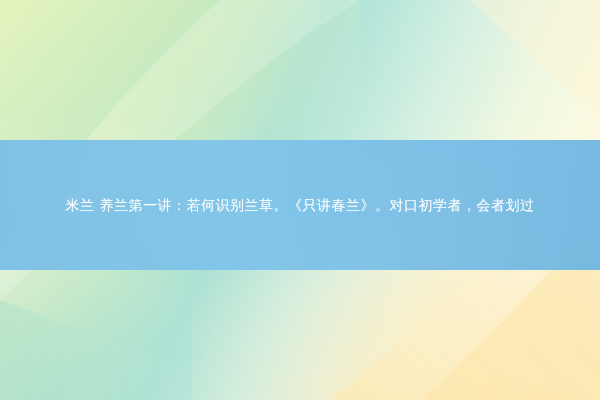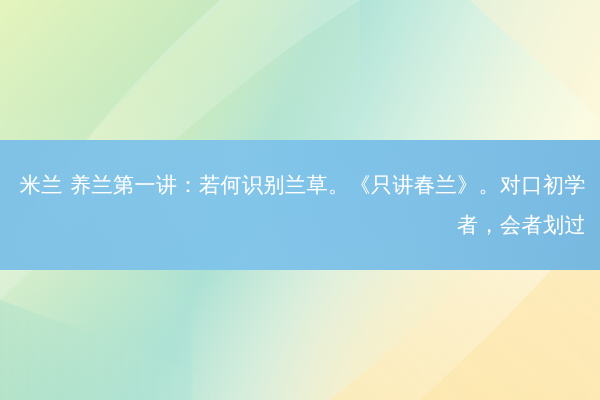--- a/index.html
+++ b/index.html
@@ -87,23 +87,23 @@
         rgba(118,188,231,0.92) 70%,
         rgba(108,180,226,0.92) 100%);
     display: flex;
     align-items: center;
     justify-content: center;
     box-sizing: border-box;
     padding: 0 14px;
   }
   .banner-text {
     color: #ffffff;
-    font-size: 21px;
+    font-size: 14px;
     line-height: 40px;
-    text-align: right;
+    text-align: left;
     letter-spacing: 0.5px;
     font-family: "DejaVu Sans", "Liberation Sans", sans-serif;
     text-shadow: 0 0 1px rgba(255,255,255,0.25);
   }
 </style>
 </head>
 <body>
 
 <div id="canvas">
 

